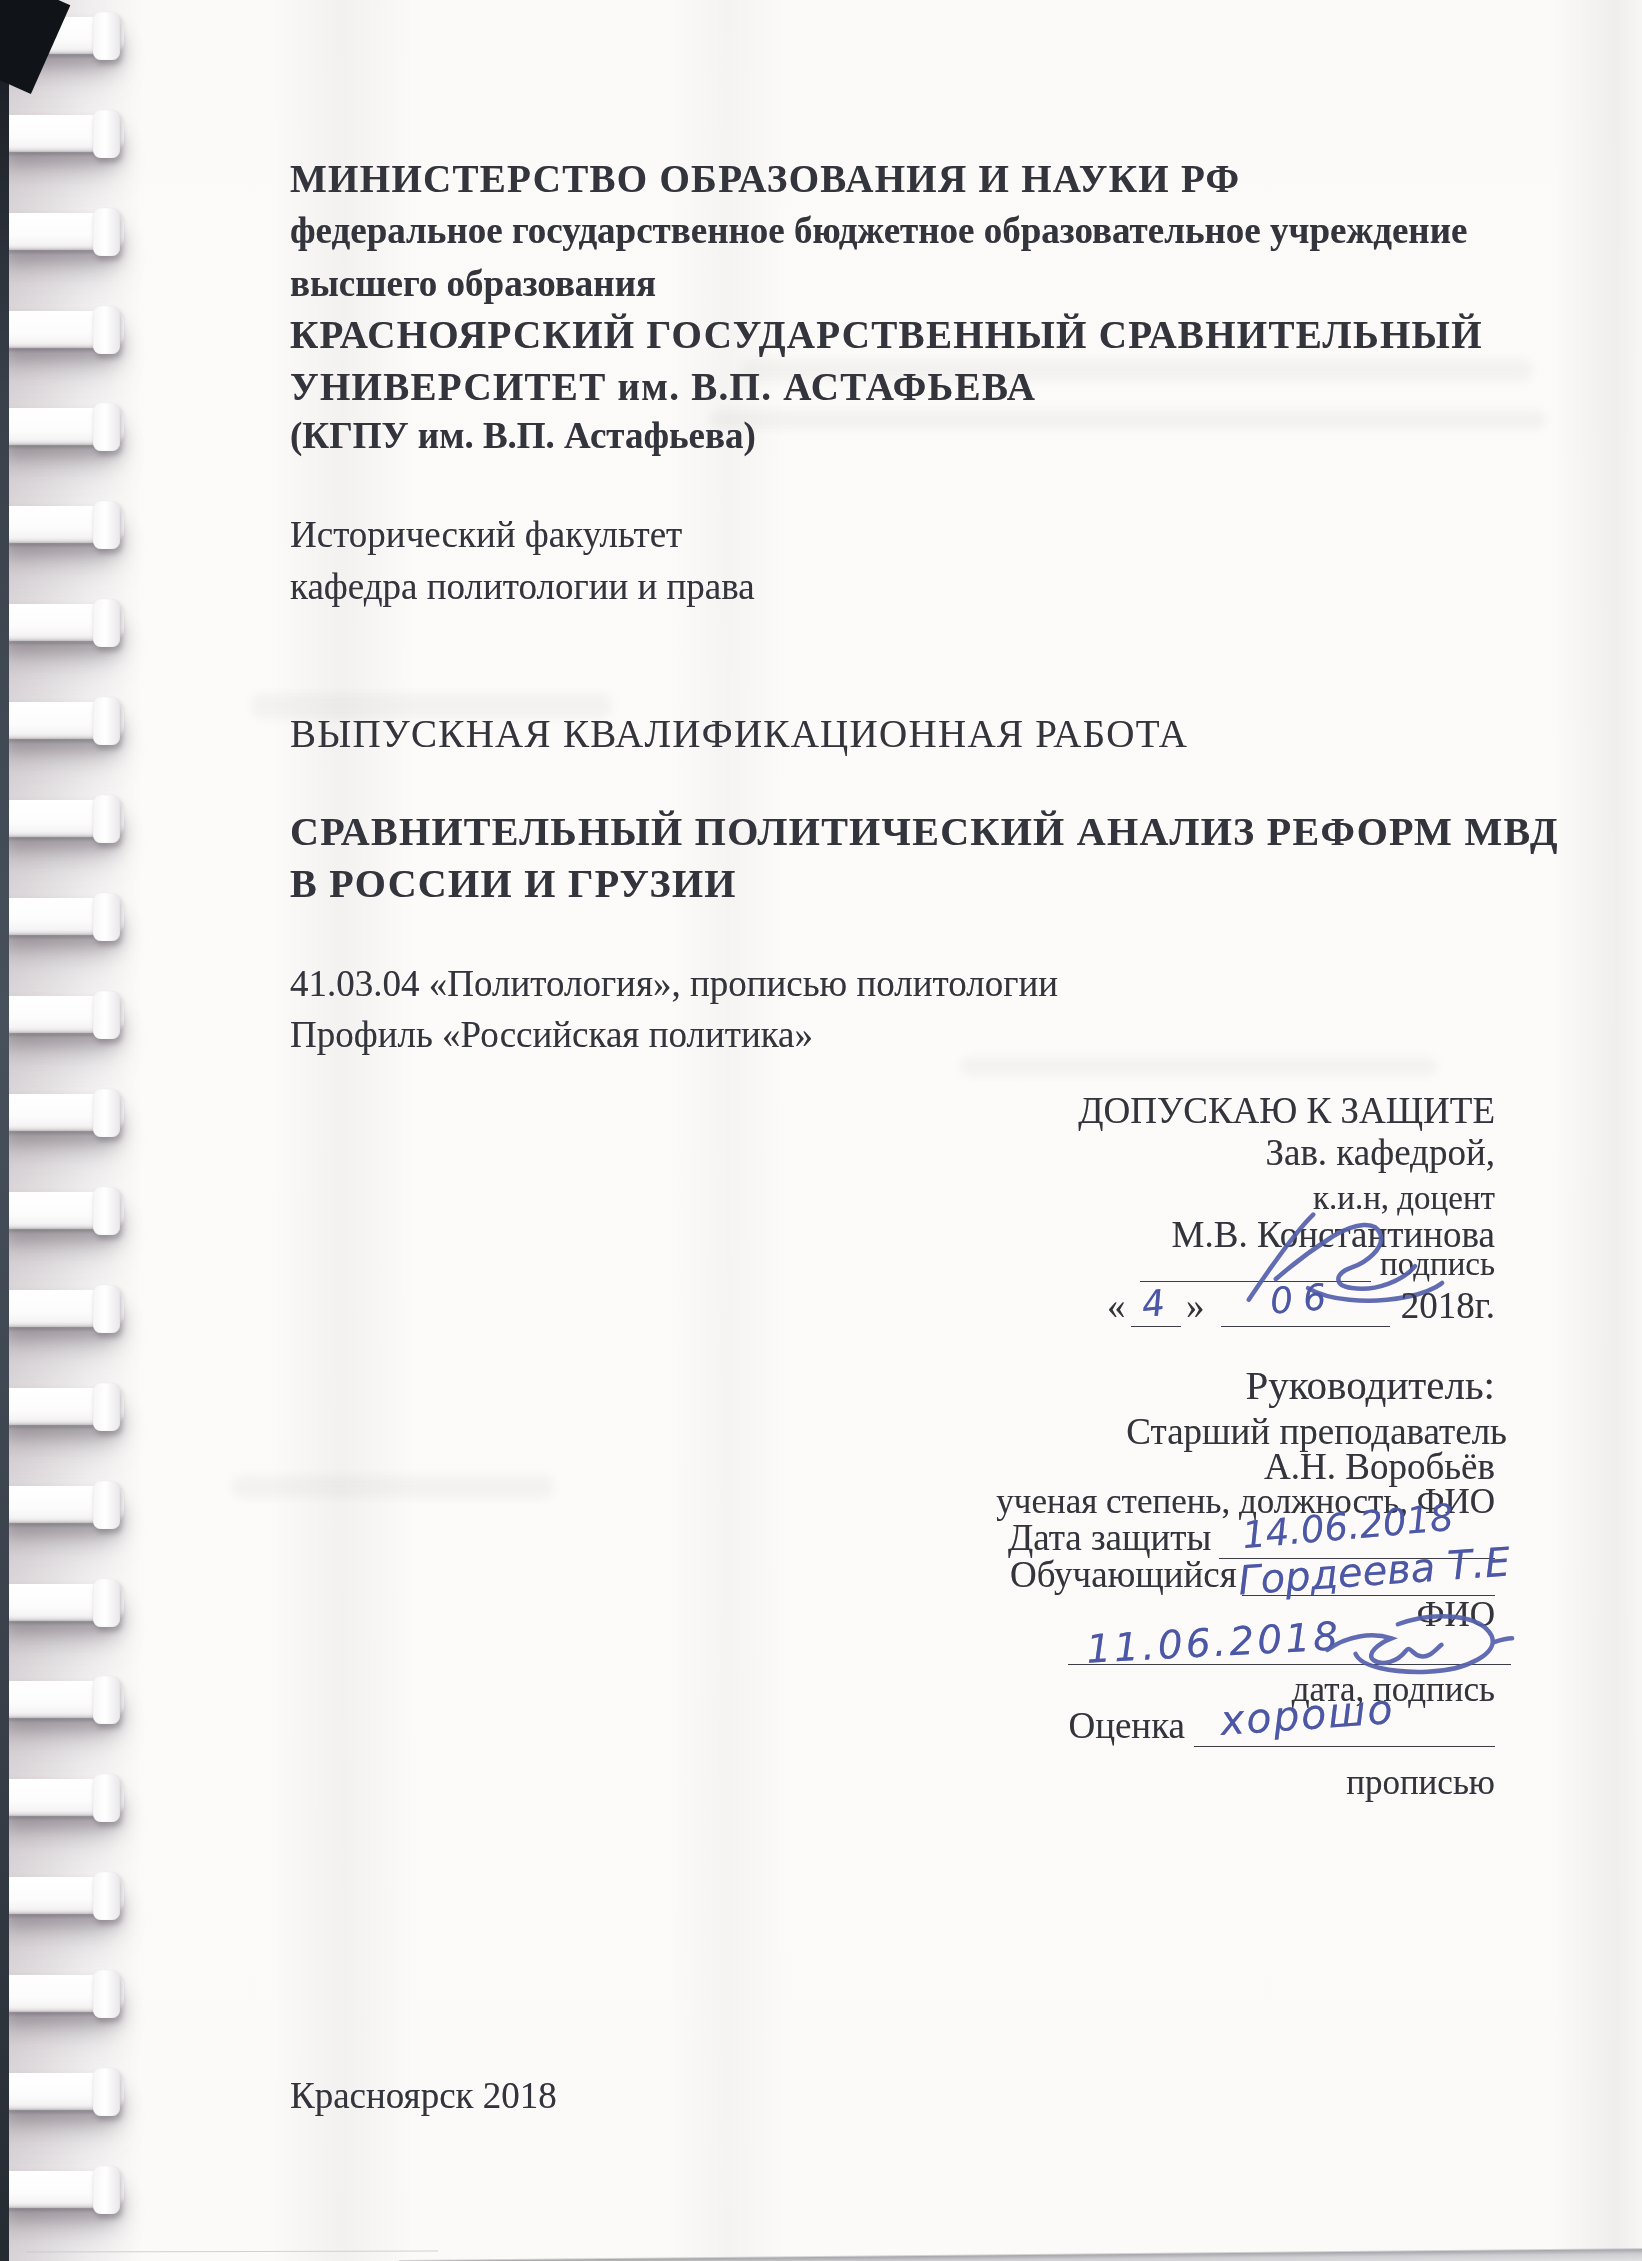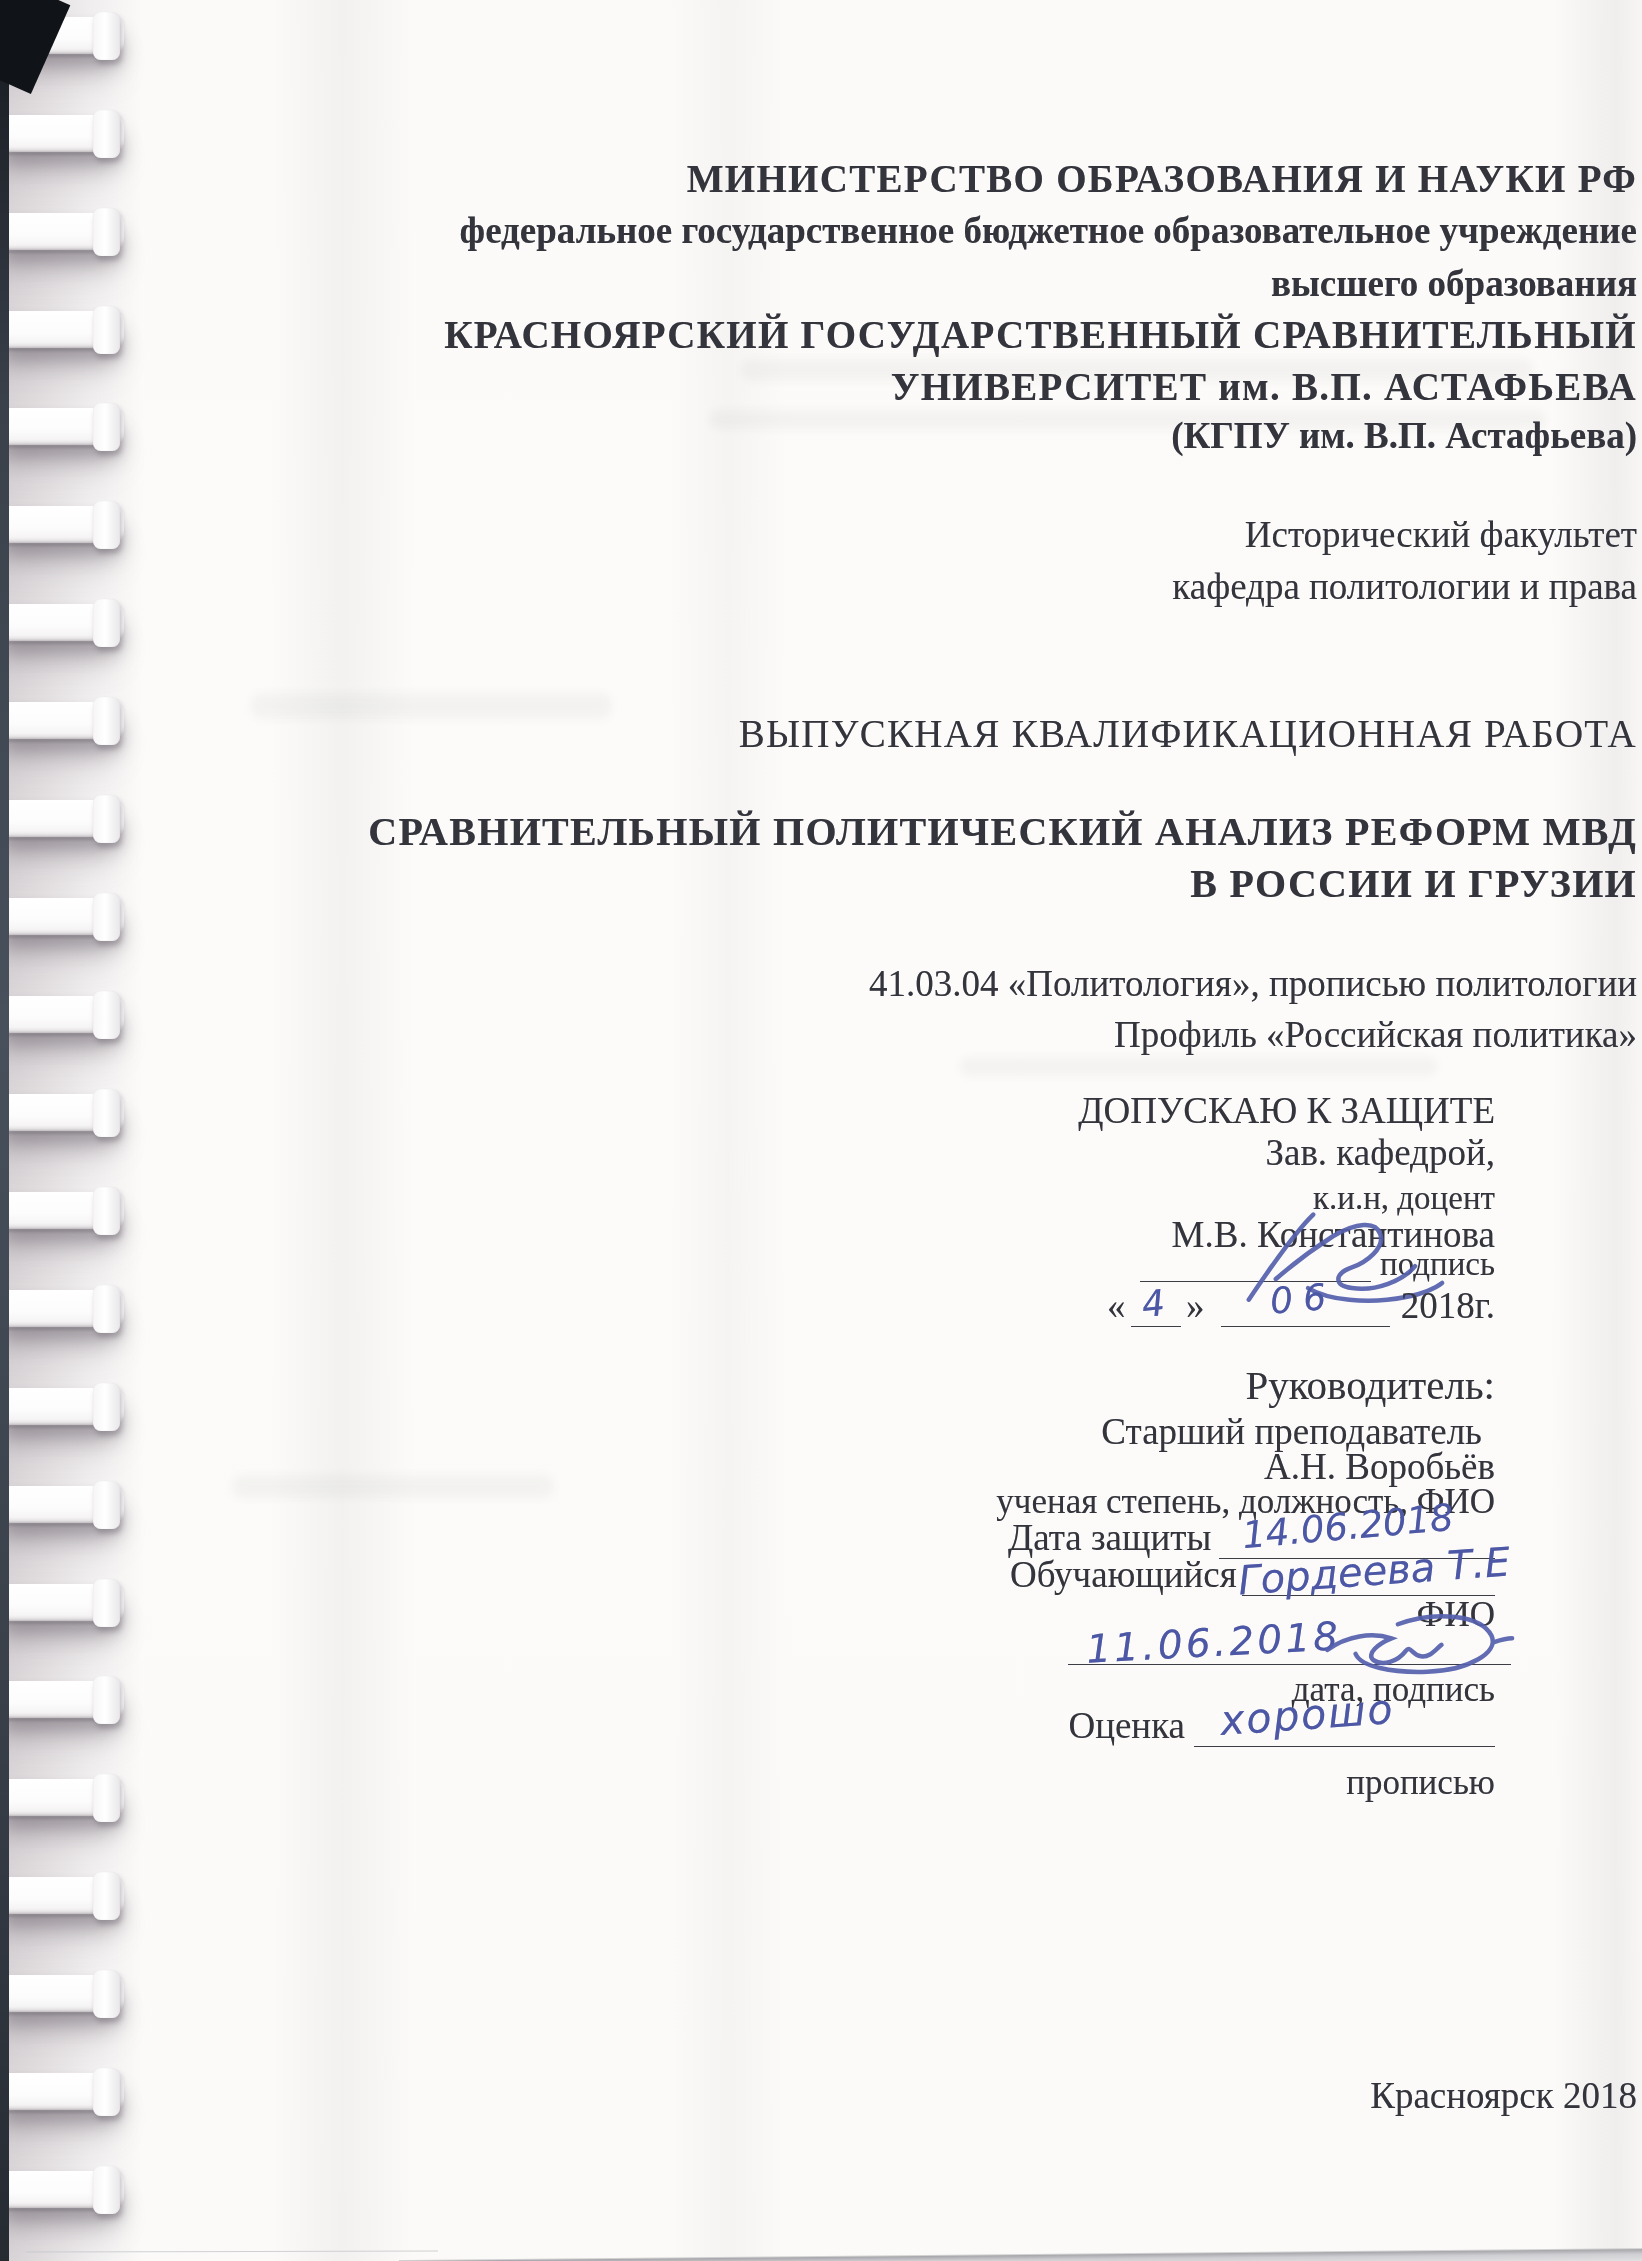--- a/index.html
+++ b/index.html
@@ -33,21 +33,21 @@
                -5.2px 26px 30px -5.2px rgba(108,100,110,.34),
                inset 0 -3.9px 4.5px -2.6px rgba(115,108,116,.38);}
   .tab::after{content:'';position:absolute;right:3.9px;top:-5.2px;width:27px;height:48px;
     background:linear-gradient(90deg,#f7f5f6 0%,#ffffff 45%,#e9e7e9 100%);
     border-radius:7.7px;
     box-shadow:1.9px 4.5px 5.8px rgba(105,97,107,.38), inset 0 0 0 0.6px rgba(0,0,0,.035);}
   .tab::before{content:'';position:absolute;left:5.2px;bottom:-2.6px;width:97px;height:2.6px;
     background:rgba(70,64,72,.22);filter:blur(1.3px);}
   
   .t{position:absolute;white-space:nowrap;text-shadow:0 0 0.6px rgba(45,45,58,.35);}
-  .center{left:284px;width:1353px;text-align:right;}
+  .center{left:290px;width:1353px;text-align:left;}
   .b{font-weight:bold;}
   .f58{font-size:37px;line-height:1.1;}
   .f60{font-size:39px;line-height:1.1;letter-spacing:1.3px;}
   .f62{font-size:40px;line-height:1.1;letter-spacing:1.3px;}
   .f64{font-size:41px;line-height:1.1;}
   .f54{font-size:35px;line-height:1.1;}
   .f52{font-size:33px;line-height:1.1;}
   .rrow{position:absolute;right:148px;display:flex;align-items:flex-end;white-space:nowrap;
     text-shadow:0 0 0.6px rgba(45,45,58,.35);}
   .uline{display:inline-block;border-bottom:1.9px solid #3c3d45;position:relative;}
@@ -140,21 +140,21 @@
       <span class="penval pen" style="font-size:36px;left:11.6px;top:-11.6px;transform:rotate(-6deg);">4</span>
     </span>
     <span>»</span>
     <span class="uline" style="width:169px;height:30px;margin-left:17px;">
       <span class="penval pen" style="font-size:36px;left:49px;top:-17px;transform:rotate(-5deg);letter-spacing:10.3px;">06</span>
     </span>
     <span style="margin-left:10.3px;">2018г.</span>
   </div>
 
   <div class="t f64" style="top:1363px;right:148px;">Руководитель:</div>
-  <div class="t f58" style="top:1412px;right:161px;font-family:Liberation Serif, serif;">Старший преподаватель</div>
+  <div class="t f58" style="top:1412px;right:136px;font-family:Liberation Serif, serif;">Старший преподаватель</div>
   <div class="t f58" style="top:1447px;right:148px;">А.Н. Воробьёв</div>
   <div class="t f54" style="top:1483px;right:148px;">ученая степень, должность, ФИО</div>
 
   <div class="rrow f58" style="top:1518px;">
     <span>Дата защиты</span>
     <span class="uline" style="width:276px;height:31px;margin-left:7.7px;">
       <span class="penval pen" style="font-size:37px;left:23px;top:-19.3px;transform:rotate(-5deg);">14.06.2018</span>
     </span>
   </div>
 

